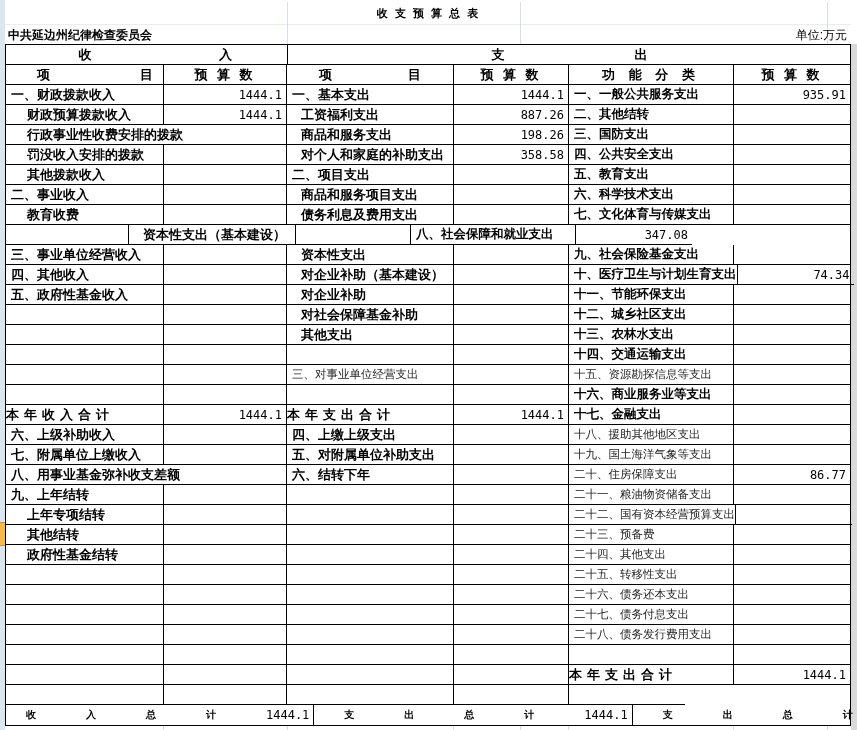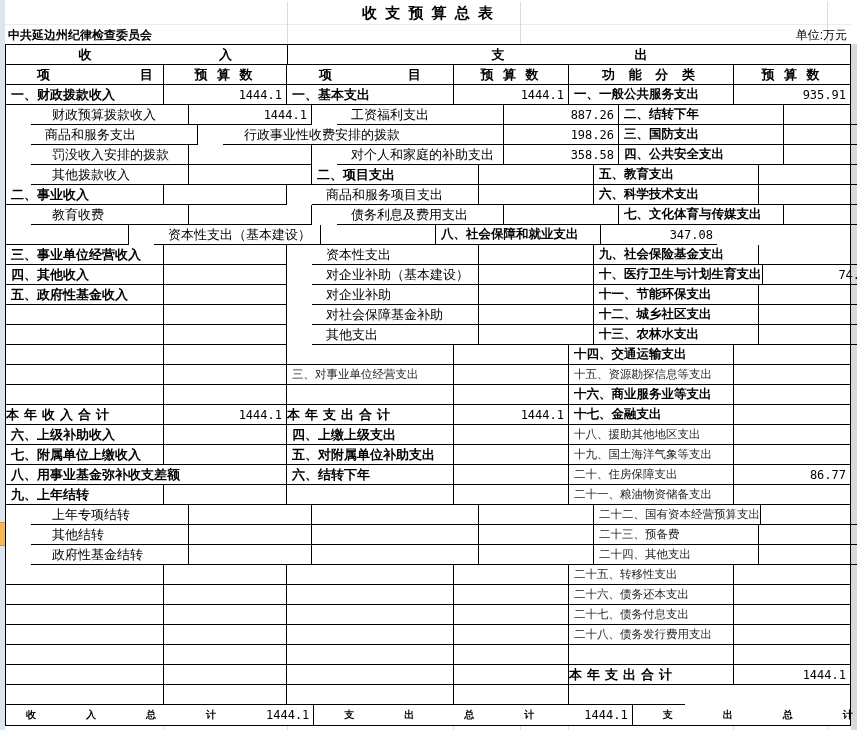--- a/index.html
+++ b/index.html
@@ -8,21 +8,21 @@
   
   .rowhdr{position:absolute;left:0;top:0;width:5px;height:730px;background:#dce6f1;}
   .rowhl{position:absolute;left:0;top:522px;width:5px;height:22px;background:#f5b94e;
          border-top:1px solid #cf9333;border-bottom:1px solid #cf9333;}
   
   .rstrip{position:absolute;left:851px;top:44px;width:6px;height:686px;background:#d9d9d9;}
   
   .gl{position:absolute;background:#d4deeb;}
   
   .title{position:absolute;top:0;left:0;width:857px;height:38px;line-height:26px;text-align:center;
-         font-size:15px;font-weight:bold;letter-spacing:2px;}
+         font-size:11px;font-weight:bold;letter-spacing:2px;}
   .org{position:absolute;top:26px;left:8px;height:18px;line-height:18px;font-size:12px;font-weight:bold;}
   .unit{position:absolute;top:26px;right:10px;height:18px;line-height:18px;font-size:12px;margin-left:40px;}
   
   .grid{position:absolute;left:5px;top:44px;width:846px;height:682px;border:1px solid #000;
         box-sizing:border-box;background:#fff;}
   .trow{display:flex;width:844px;height:20px;}
   .cell{box-sizing:border-box;height:20px;border-right:1px solid #000;border-bottom:1px solid #000;
         display:flex;align-items:center;white-space:nowrap;overflow:visible;}
   .trow .cell:last-child{border-right:none;}
   .grand .cell{border-bottom:none;}
@@ -32,21 +32,21 @@
   .mA span{display:block;text-align:center;}
   .hA1{width:158px}.hA2{width:123px}
   .hdr{font-size:13px;font-weight:bold;}
   .jus{justify-content:space-between;padding:0 10px 0 31px;font-size:13px;font-weight:bold;}
   .jus3{justify-content:space-between;padding:0 32px;font-size:13px;font-weight:bold;}
   .ctr{justify-content:center;font-size:13px;font-weight:bold;letter-spacing:3px;}
   .ctr5{justify-content:center;font-size:13px;font-weight:bold;letter-spacing:5px;}
   
   .lblcell{font-size:13px;}
   .main{font-weight:bold;padding-left:5px;}
-  .sub{font-weight:normal;margin-left:25px;}
+  .sub{font-weight:bold;}
   .rev.sub{padding-left:21px;}
   .exp.sub{padding-left:14px;}
   .fn.main{font-size:12.5px;}
   .small{font-size:11.5px;font-weight:normal;color:#222;padding-left:5px;}
   .sum{font-weight:bold;letter-spacing:5px;}
   .valcell{justify-content:flex-end;padding-right:4px;font-family:"DejaVu Sans Mono","Liberation Mono",monospace;font-size:12px;}
   
   .gtB{flex:0 0 282px}.gtC{flex:0 0 281px}
   .grandlbl{font-size:10px;font-weight:bold;letter-spacing:50px;padding-left:20px;}
   .gl2pad{padding-left:30px;}
@@ -113,25 +113,25 @@
           <div class="cell valcell c2">1444.1</div>
           <div class="cell lblcell c3 exp main">一、基本支出</div>
           <div class="cell valcell c4">1444.1</div>
           <div class="cell lblcell c5 fn main">一、一般公共服务支出</div>
           <div class="cell valcell c6">935.91</div>
         </div><div class="trow">
           <div class="cell lblcell c1 rev sub">财政预算拨款收入</div>
           <div class="cell valcell c2">1444.1</div>
           <div class="cell lblcell c3 exp sub">工资福利支出</div>
           <div class="cell valcell c4">887.26</div>
-          <div class="cell lblcell c5 fn main">二、结转下年</div>
-          <div class="cell valcell c6"></div>
-        </div><div class="trow">
+          <div class="cell lblcell c5 fn main">二、其他结转</div>
+          <div class="cell valcell c6"></div>
+        </div><div class="trow">
+          <div class="cell lblcell spill1 rev sub">行政事业性收费安排的拨款</div>
           <div class="cell lblcell c3 exp sub">商品和服务支出</div>
-          <div class="cell lblcell spill1 rev sub">行政事业性收费安排的拨款</div>
           <div class="cell valcell c4">198.26</div>
           <div class="cell lblcell c5 fn main">三、国防支出</div>
           <div class="cell valcell c6"></div>
         </div><div class="trow">
           <div class="cell lblcell c1 rev sub">罚没收入安排的拨款</div>
           <div class="cell valcell c2"></div>
           <div class="cell lblcell c3 exp sub">对个人和家庭的补助支出</div>
           <div class="cell valcell c4">358.58</div>
           <div class="cell lblcell c5 fn main">四、公共安全支出</div>
           <div class="cell valcell c6"></div>

